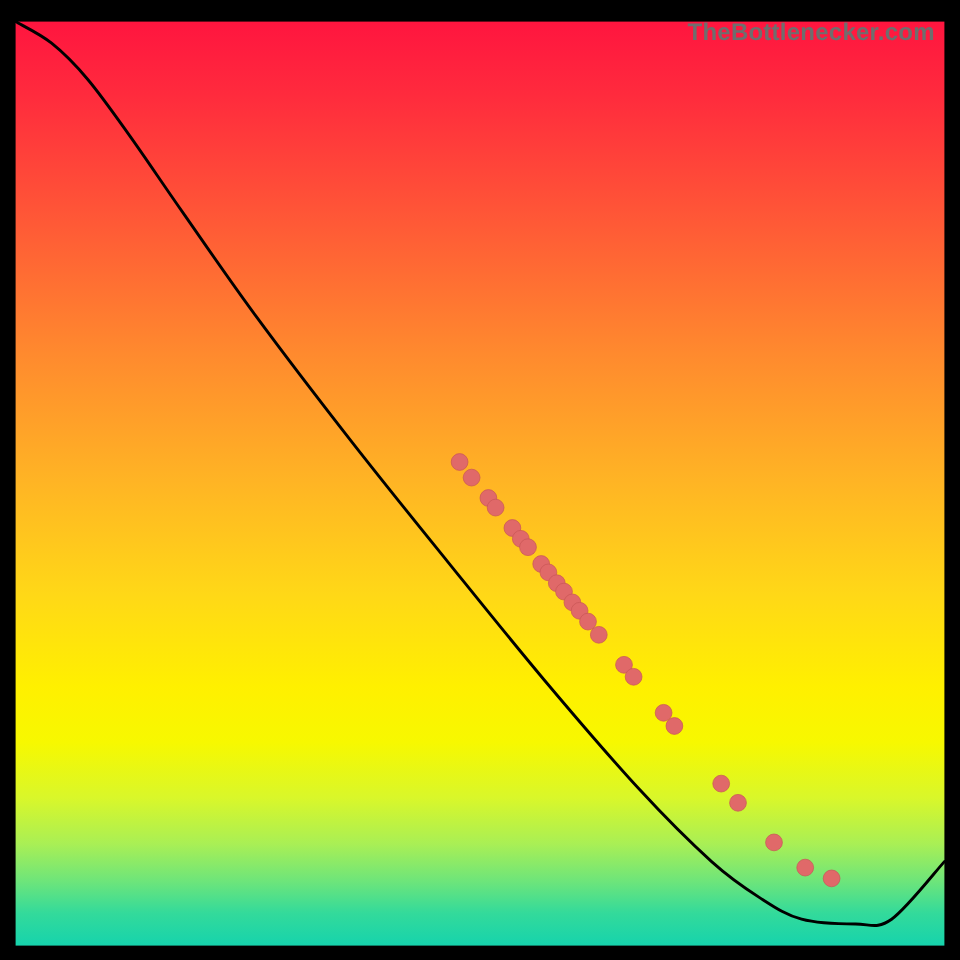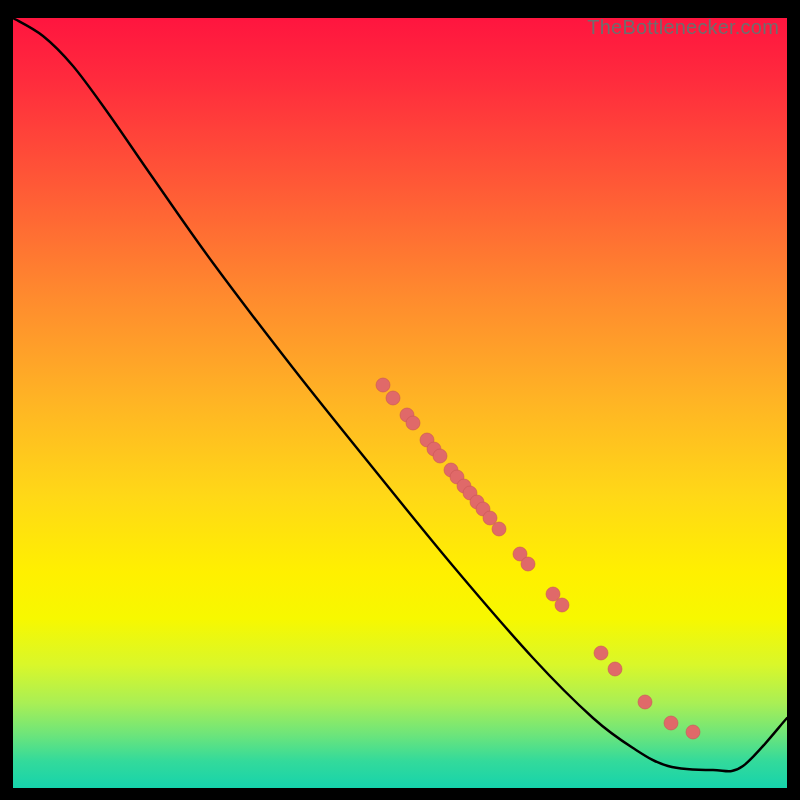--- a/index.html
+++ b/index.html
@@ -42,21 +42,21 @@
       #33da9b 96.5%,
       #16d3ac 100%
     );
   }
   .watermark {
     position: absolute;
     top: -2px;
     right: 8px;
     color: #6e6e6e;
     font-size: 20px;
-    font-weight: 400;
+    font-weight: 700;
     letter-spacing: 0.2px;
     user-select: none;
   }
   svg.curve {
     position: absolute;
     left: 0;
     top: 0;
     width: 774px;
     height: 770px;
     overflow: visible;

